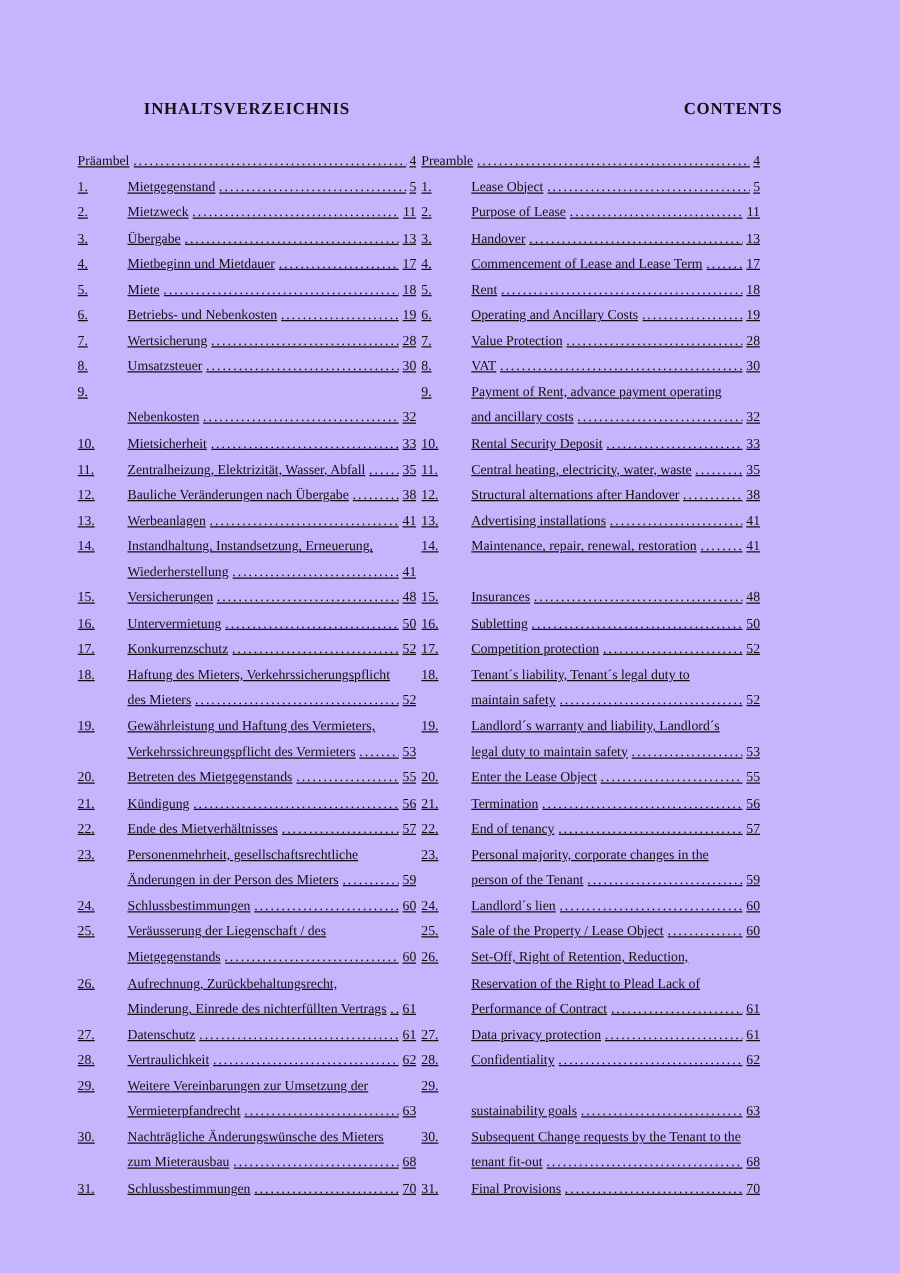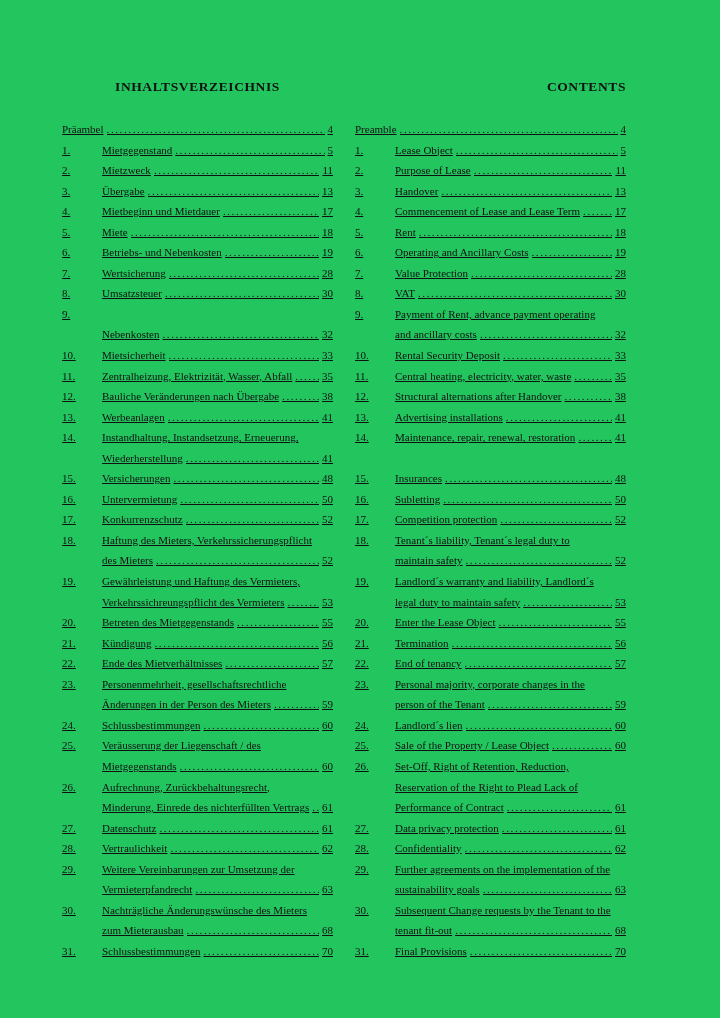--- a/index.html
+++ b/index.html
@@ -4,21 +4,21 @@
 <style>
   html, body { margin: 0; padding: 0; background: #ffffff; }
   body {
     width: 720px; height: 1018px;
     font-family: "Liberation Serif", "DejaVu Serif", serif;
     color: #111;
   }
   .page {
     position: relative;
     width: 720px; height: 1018px;
-    background: #22c55e;
+    background: #c4b5fd;
     overflow: hidden;
   }
   .col-title {
     position: absolute;
     top: 79px;
     font-weight: bold;
     font-size: 13.5px;
     letter-spacing: 0.6px;
     text-align: center;
     white-space: nowrap;
@@ -27,21 +27,21 @@
   #title-right { left: 355px; width: 271px; text-align: right; }
 
   .toc-col {
     position: absolute;
     top: 119px;
     width: 271px;
     font-size: 11px;
     text-decoration: underline;
   }
   #col-left  { left: 62px; }
-  #col-right { left: 355px; }
+  #col-right { left: 337px; }
 
   .toc-row {
     display: flex;
     align-items: baseline;
     height: 20.55px;
     line-height: 20.55px;
     white-space: nowrap;
     overflow: hidden;
   }
   .toc-num   { flex: 0 0 40px; }
@@ -500,21 +500,20 @@
           <span class="toc-page">61</span>
         </div>
         <div class="toc-row">
           <span class="toc-num">28.</span>
           <span class="toc-label">Confidentiality</span>
           <span class="toc-leader"></span>
           <span class="toc-page">62</span>
         </div>
         <div class="toc-row">
           <span class="toc-num">29.</span>
-          <span class="toc-label">Further agreements on the implementation of the</span>
         </div>
         <div class="toc-row">
           <span class="toc-num"></span>
           <span class="toc-label">sustainability goals</span>
           <span class="toc-leader"></span>
           <span class="toc-page">63</span>
         </div>
         <div class="toc-row">
           <span class="toc-num">30.</span>
           <span class="toc-label">Subsequent Change requests by the Tenant to the</span>

